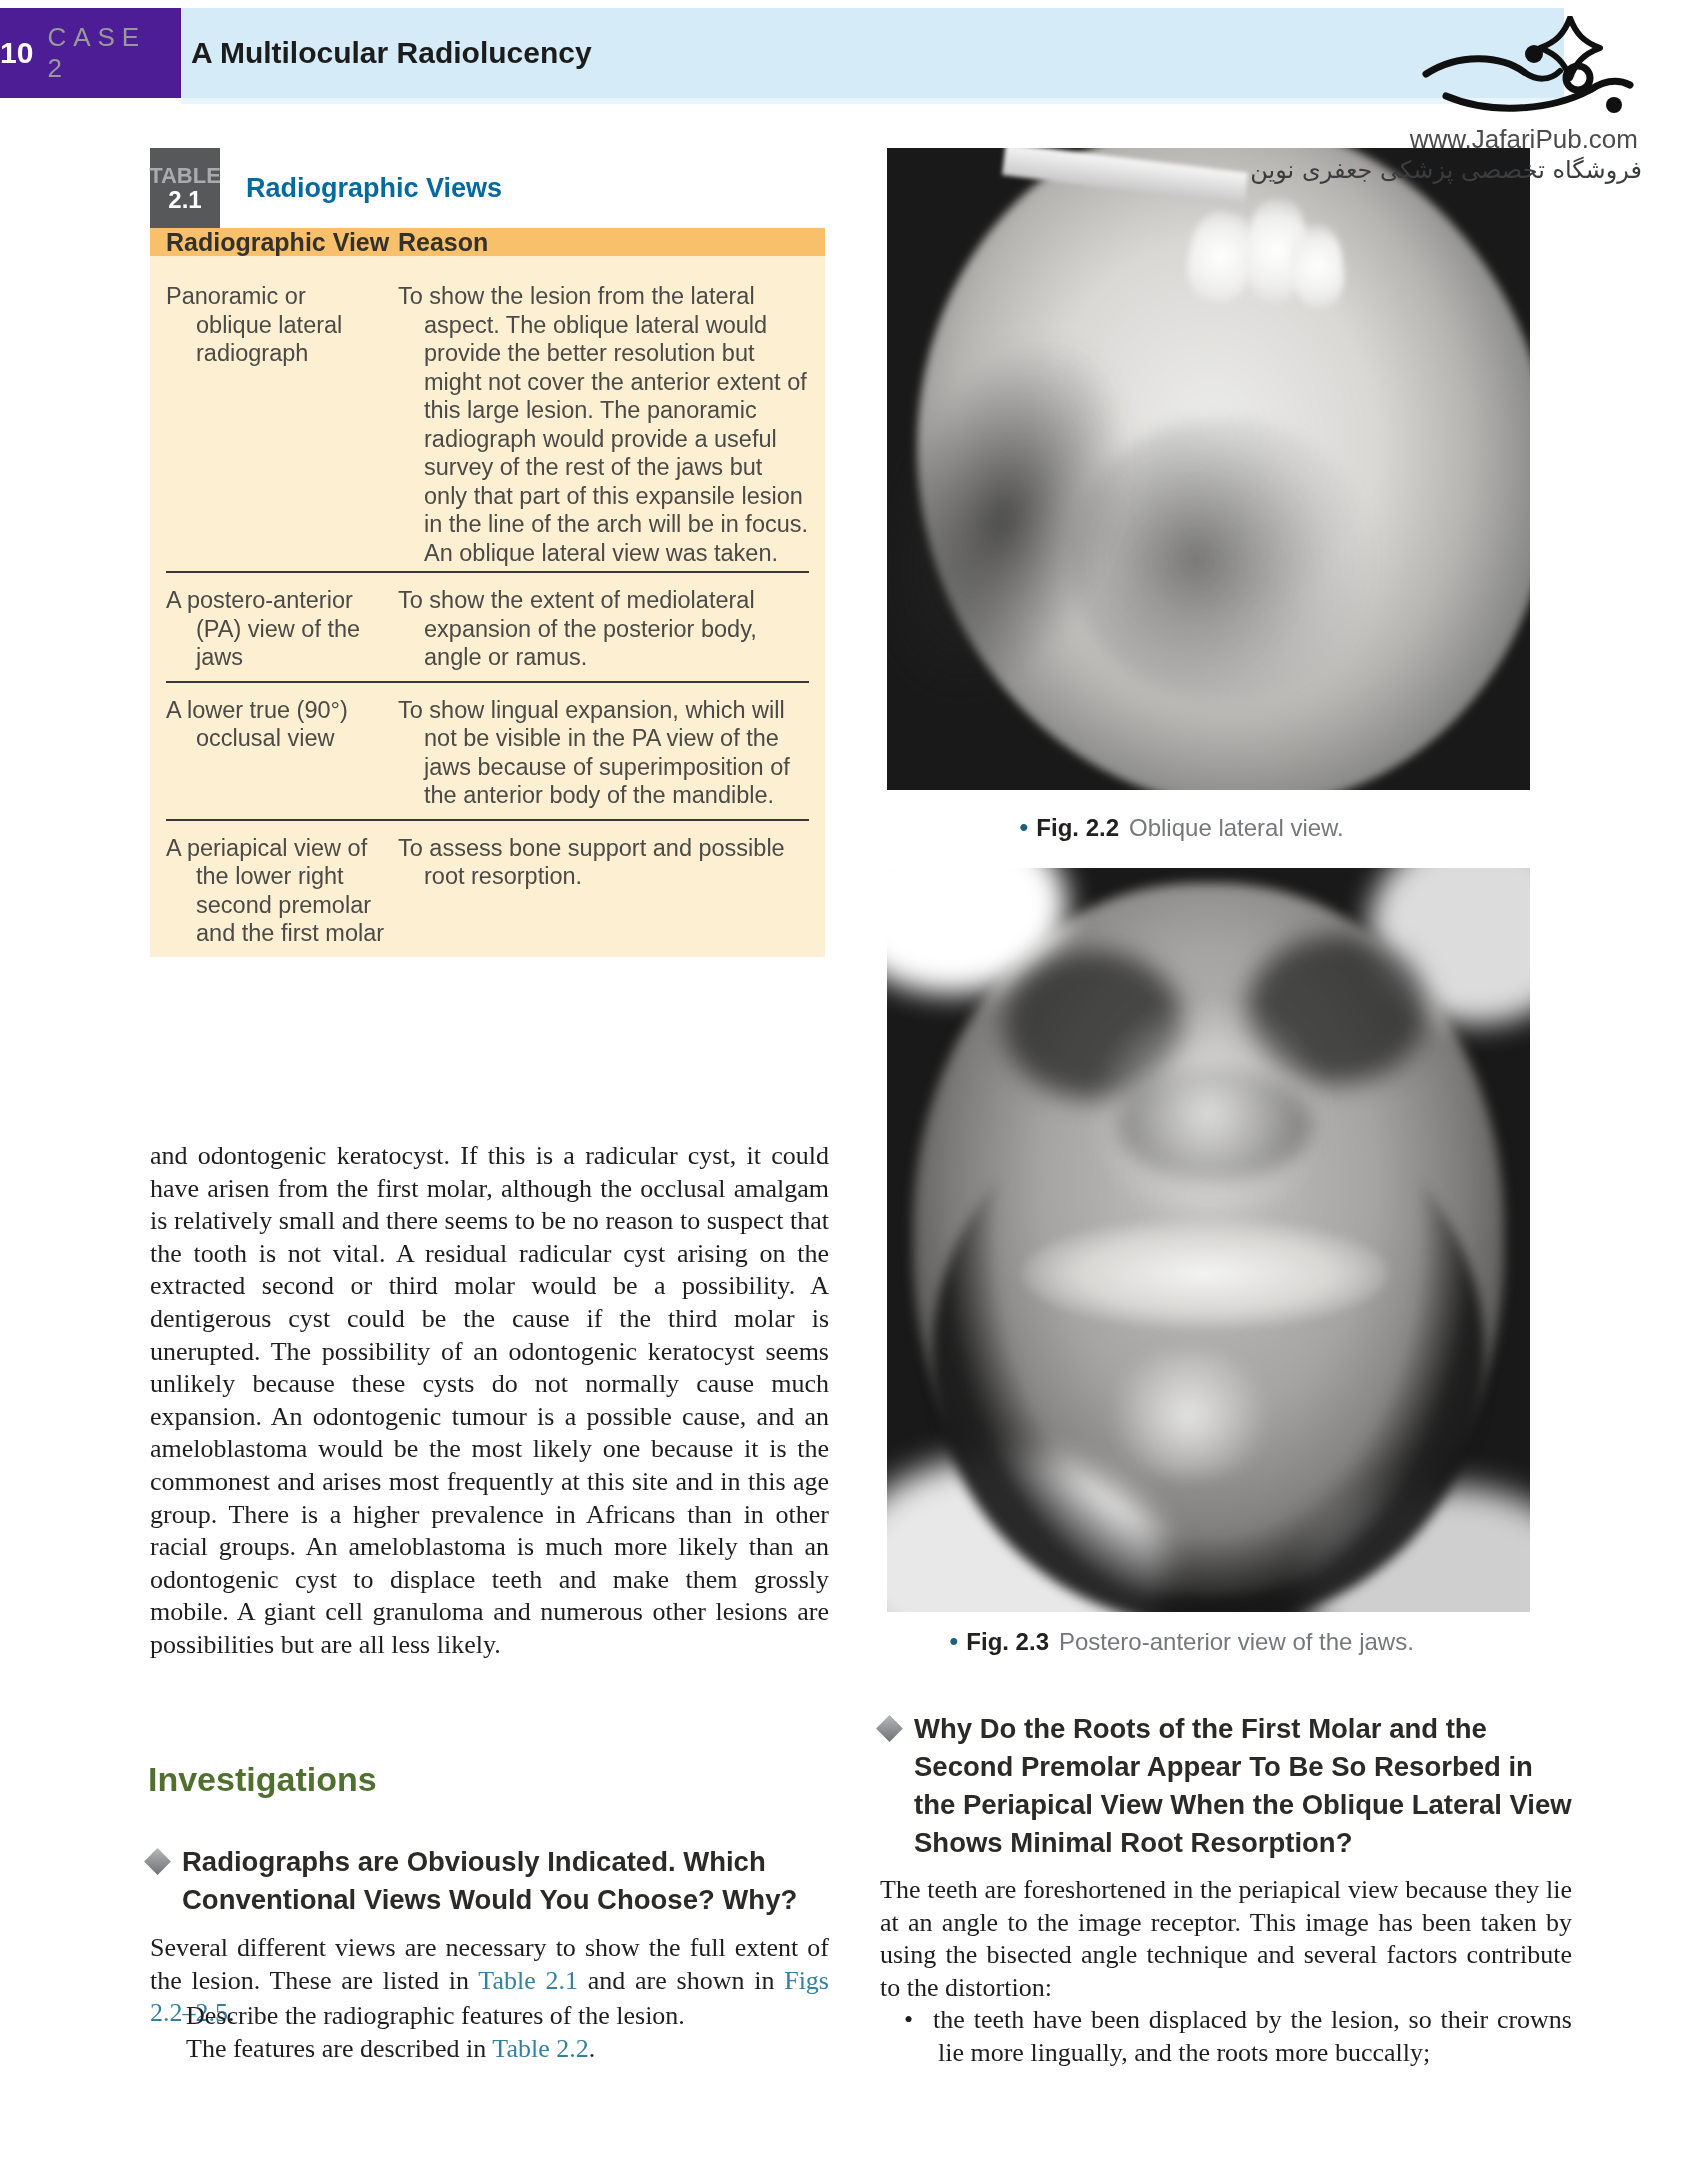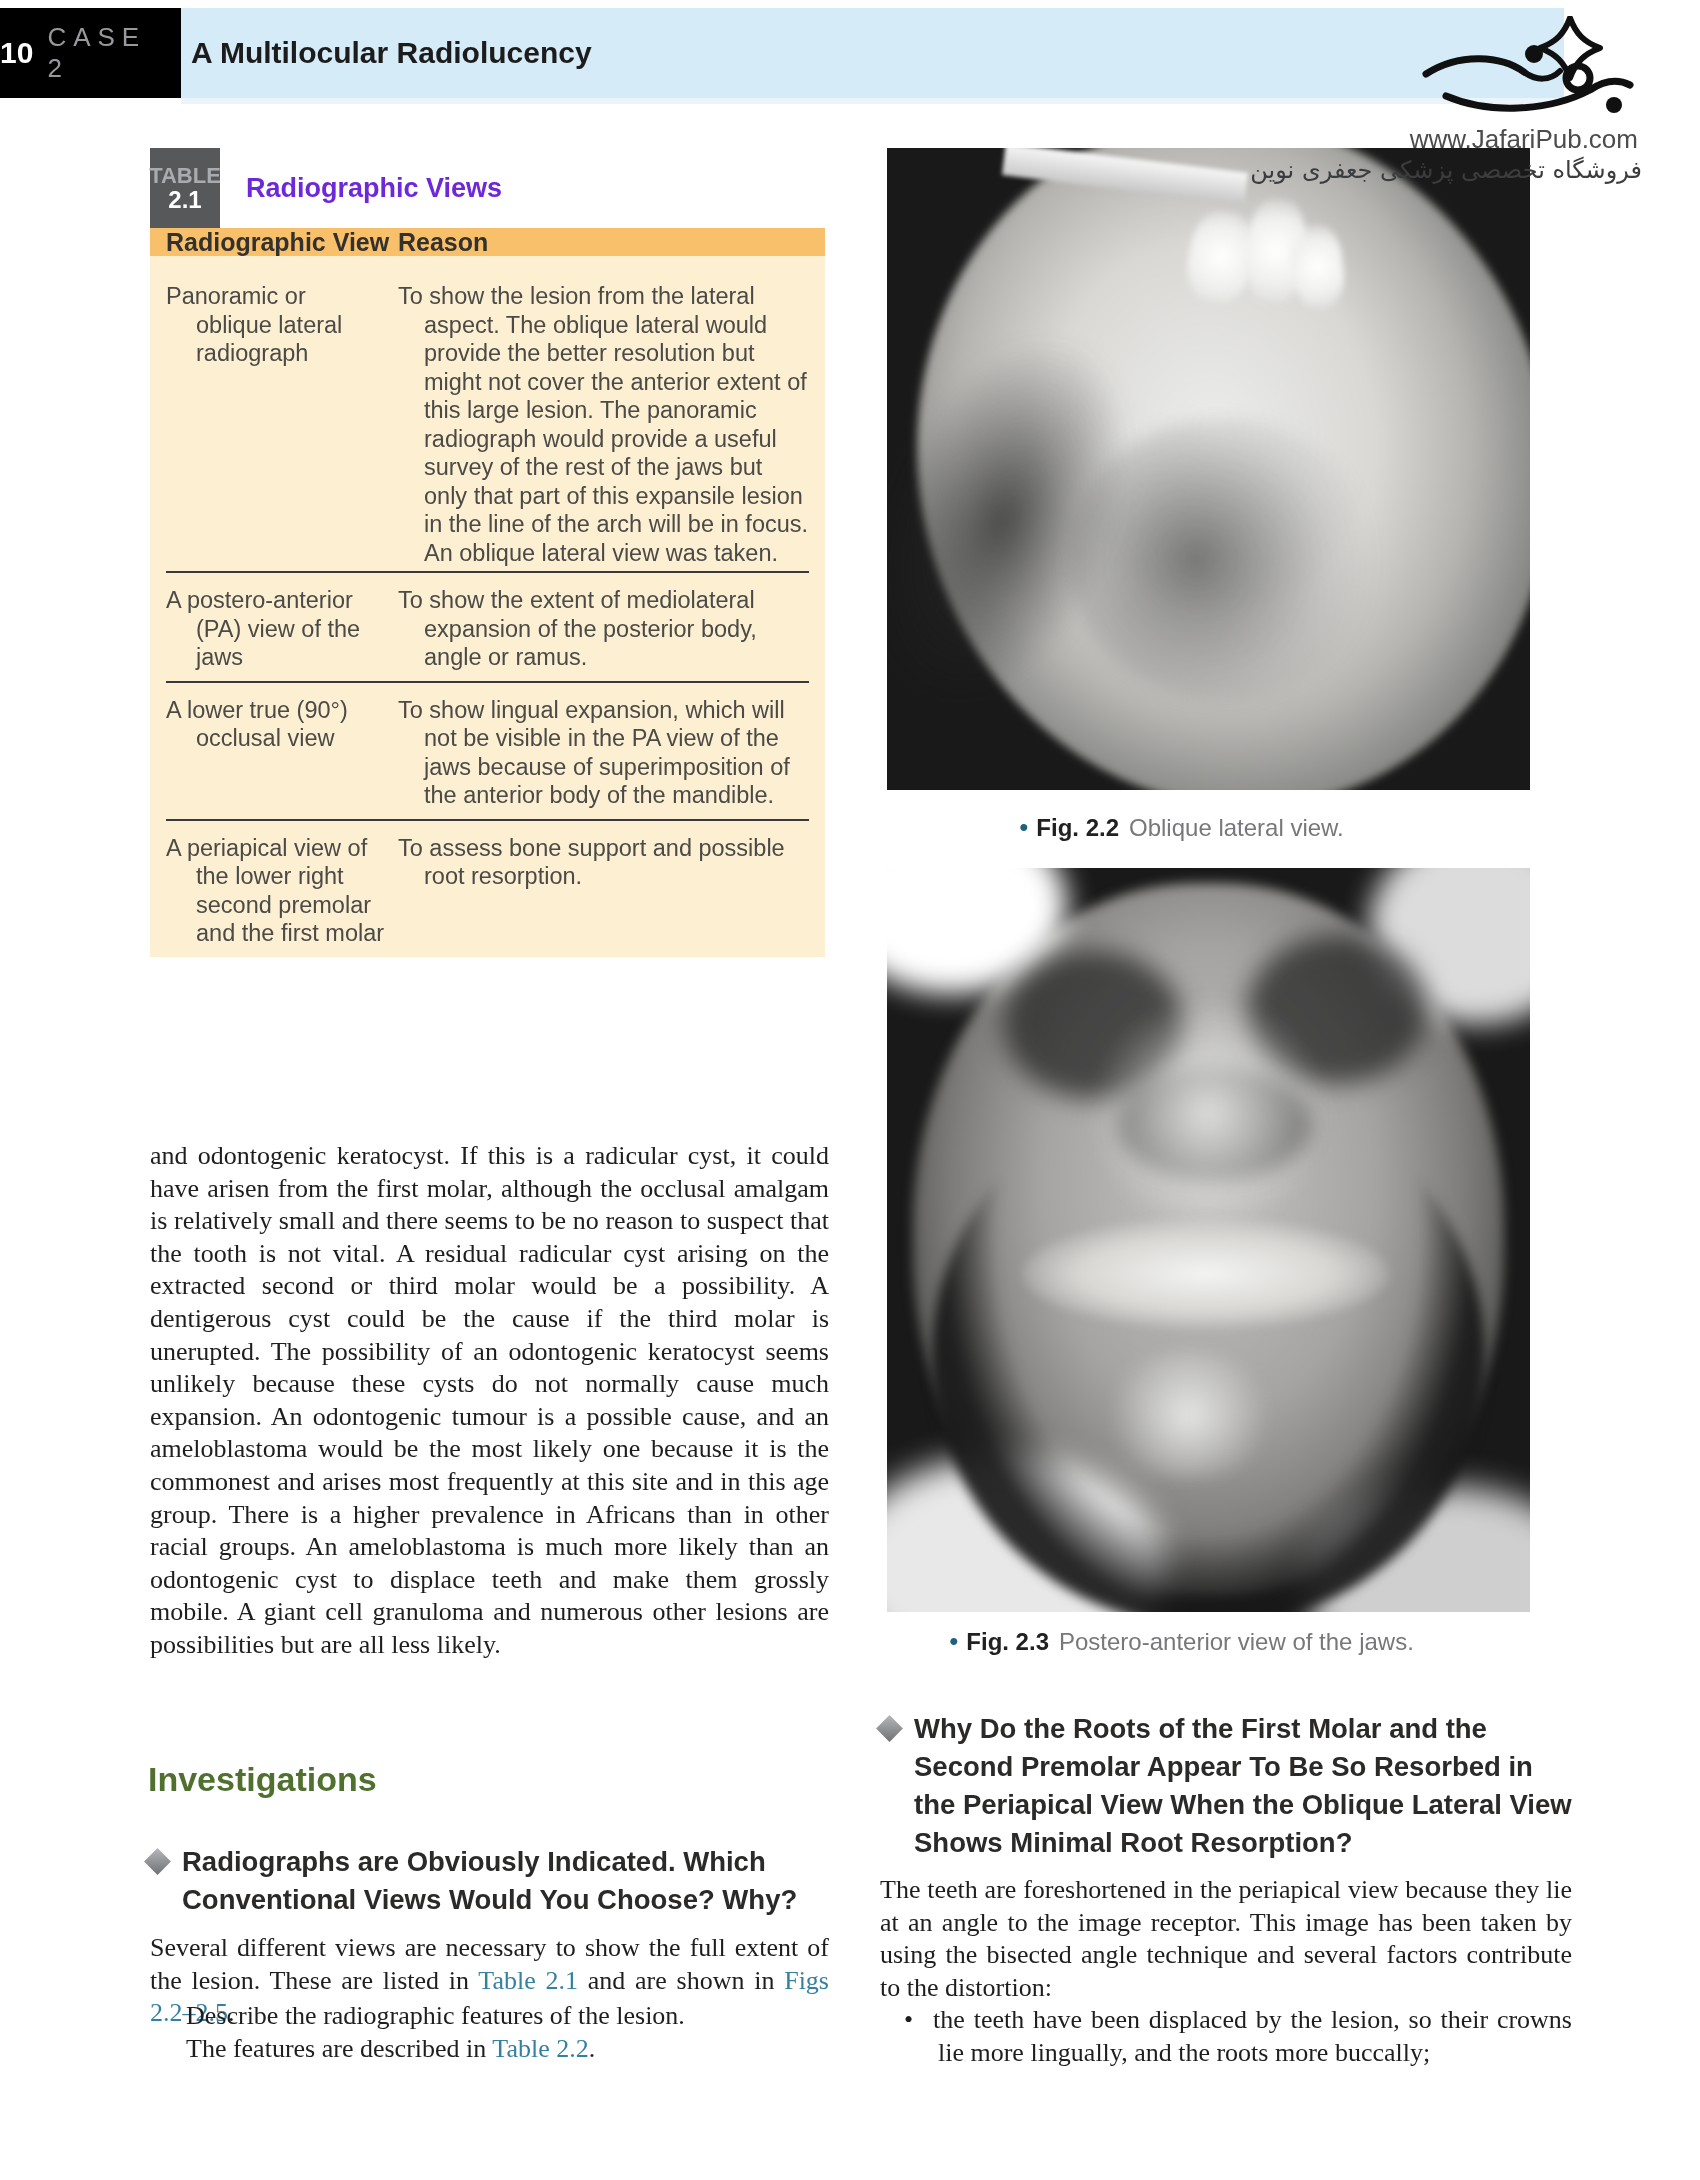--- a/index.html
+++ b/index.html
@@ -1,20 +1,20 @@
 <!DOCTYPE html>
 <html><head>
 <meta charset="utf-8">
 <style>
   html,body{margin:0;padding:0;background:#ffffff;}
   .page{position:relative;width:1700px;height:2180px;background:#ffffff;overflow:hidden;
         font-family:"Liberation Sans", sans-serif;}
 
   
-  .header-dark{position:absolute;left:0;top:8px;width:181px;height:90px;background:#000000;
+  .header-dark{position:absolute;left:0;top:8px;width:181px;height:90px;background:#4c1d95;
                display:flex;align-items:center;justify-content:flex-end;gap:14px;padding-right:14px;box-sizing:border-box;}
   .page-num{color:#ffffff;font-weight:bold;font-size:30px;}
   .case-label{color:#97999c;font-size:26px;letter-spacing:7px;font-weight:400;}
   .header-blue{position:absolute;left:181px;top:8px;width:1383px;height:90px;background:#d5ebf7;
                display:flex;align-items:center;padding-left:10px;box-sizing:border-box;}
   .chapter-title{font-weight:bold;font-size:30px;color:#1c1c1c;}
   .header-strip{position:absolute;left:181px;top:98px;width:1383px;height:6px;background:#e9f5fb;}
 
   
   .logo{position:absolute;left:1418px;top:16px;width:220px;height:104px;z-index:6;}
@@ -23,21 +23,21 @@
   .tagline{position:absolute;right:58px;top:156px;width:620px;text-align:right;direction:rtl;
            font-family:"DejaVu Sans", sans-serif;font-size:24px;color:#3b3c3e;z-index:6;}
 
   
   .table-card{position:absolute;left:150px;top:148px;width:675px;}
   .table-head{display:flex;align-items:center;gap:26px;height:80px;}
   .table-badge{width:70px;height:80px;background:#57585a;display:flex;flex-direction:column;
                align-items:center;justify-content:center;line-height:1.05;}
   .table-badge .t1{color:#a9abae;font-weight:bold;font-size:22px;}
   .table-badge .t2{color:#ffffff;font-weight:bold;font-size:24px;}
-  .table-title{font-weight:bold;font-size:27px;color:#6d28d9;}
+  .table-title{font-weight:bold;font-size:27px;color:#0369a1;}
   .table-colhead{background:#f8c06a;height:28px;display:grid;grid-template-columns:232px 1fr;
                  align-items:center;padding:0 16px;font-weight:bold;font-size:25px;color:#33312e;}
   .table-body{background:#fcefd2;padding-bottom:0;}
   .trow{display:grid;grid-template-columns:232px 1fr;margin:0 16px;padding:13px 0 9px 0;
         font-size:23.5px;line-height:28.5px;color:#4b4a47;}
   .trow.first{padding-top:26px;padding-bottom:4px;}
   .trow + .trow{border-top:2px solid #39383a;}
   .cell-view{padding-left:30px;text-indent:-30px;padding-right:12px;}
   .cell-reason{padding-left:26px;text-indent:-26px;}
 

